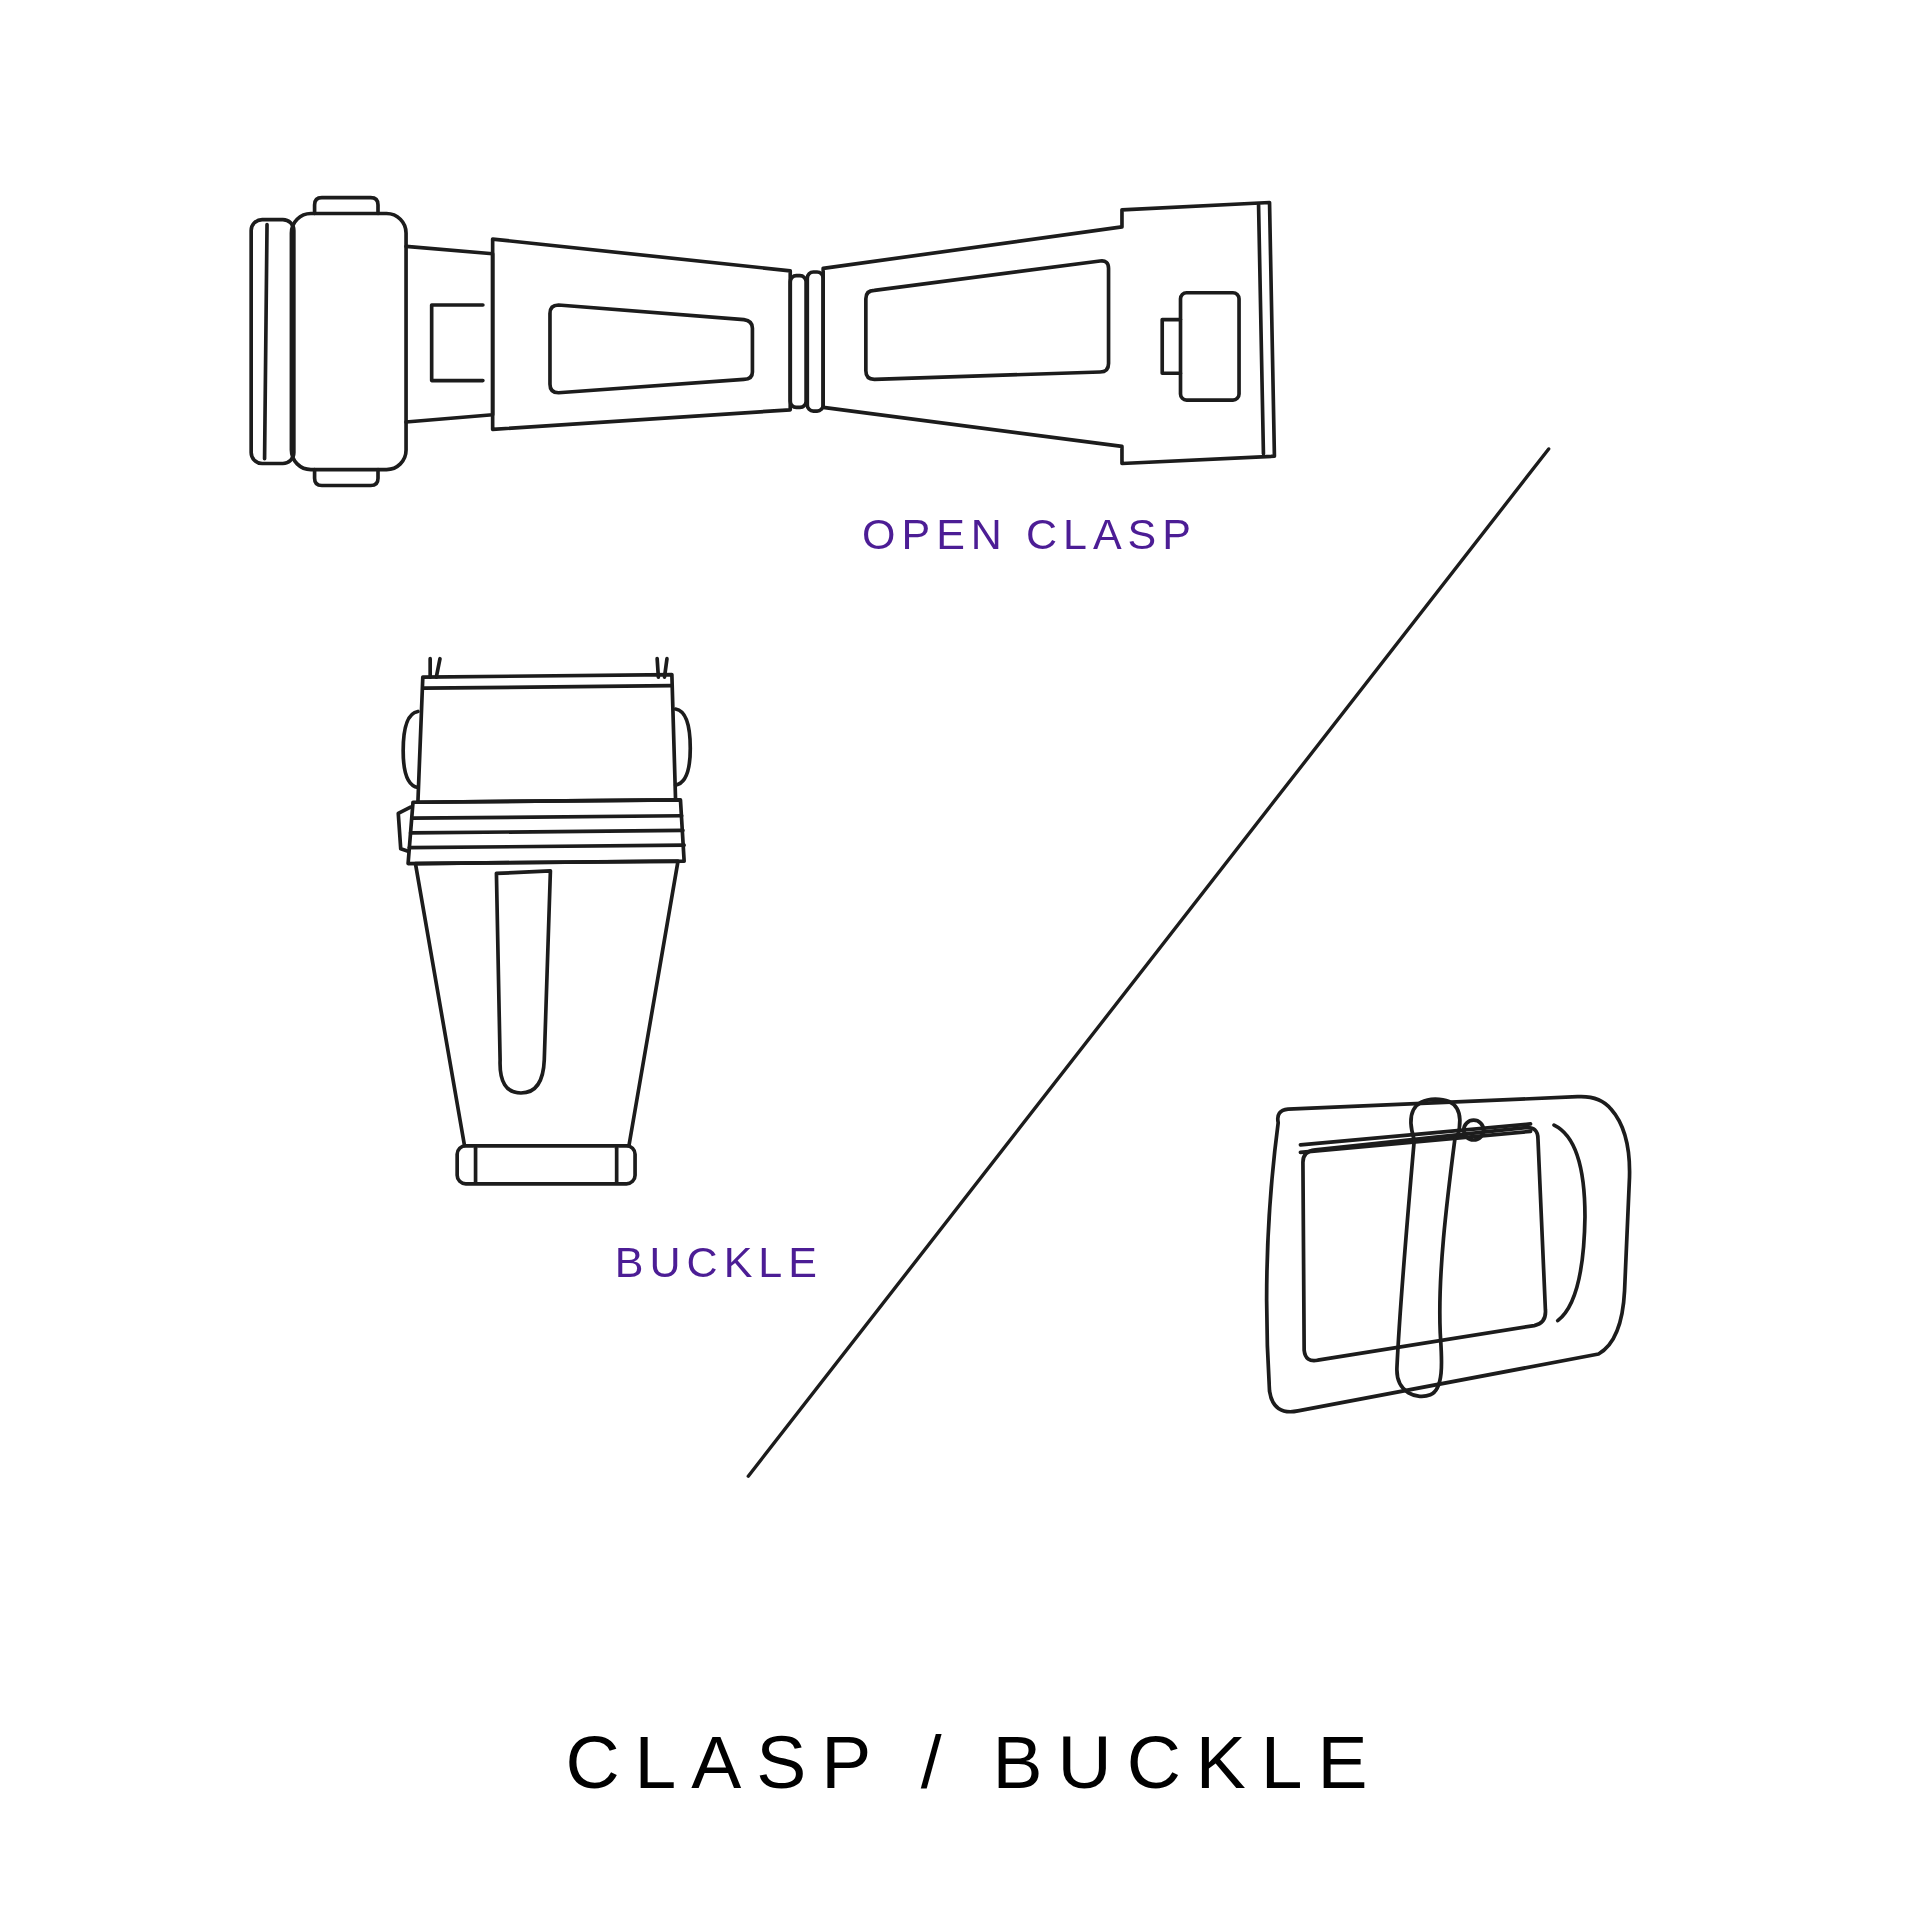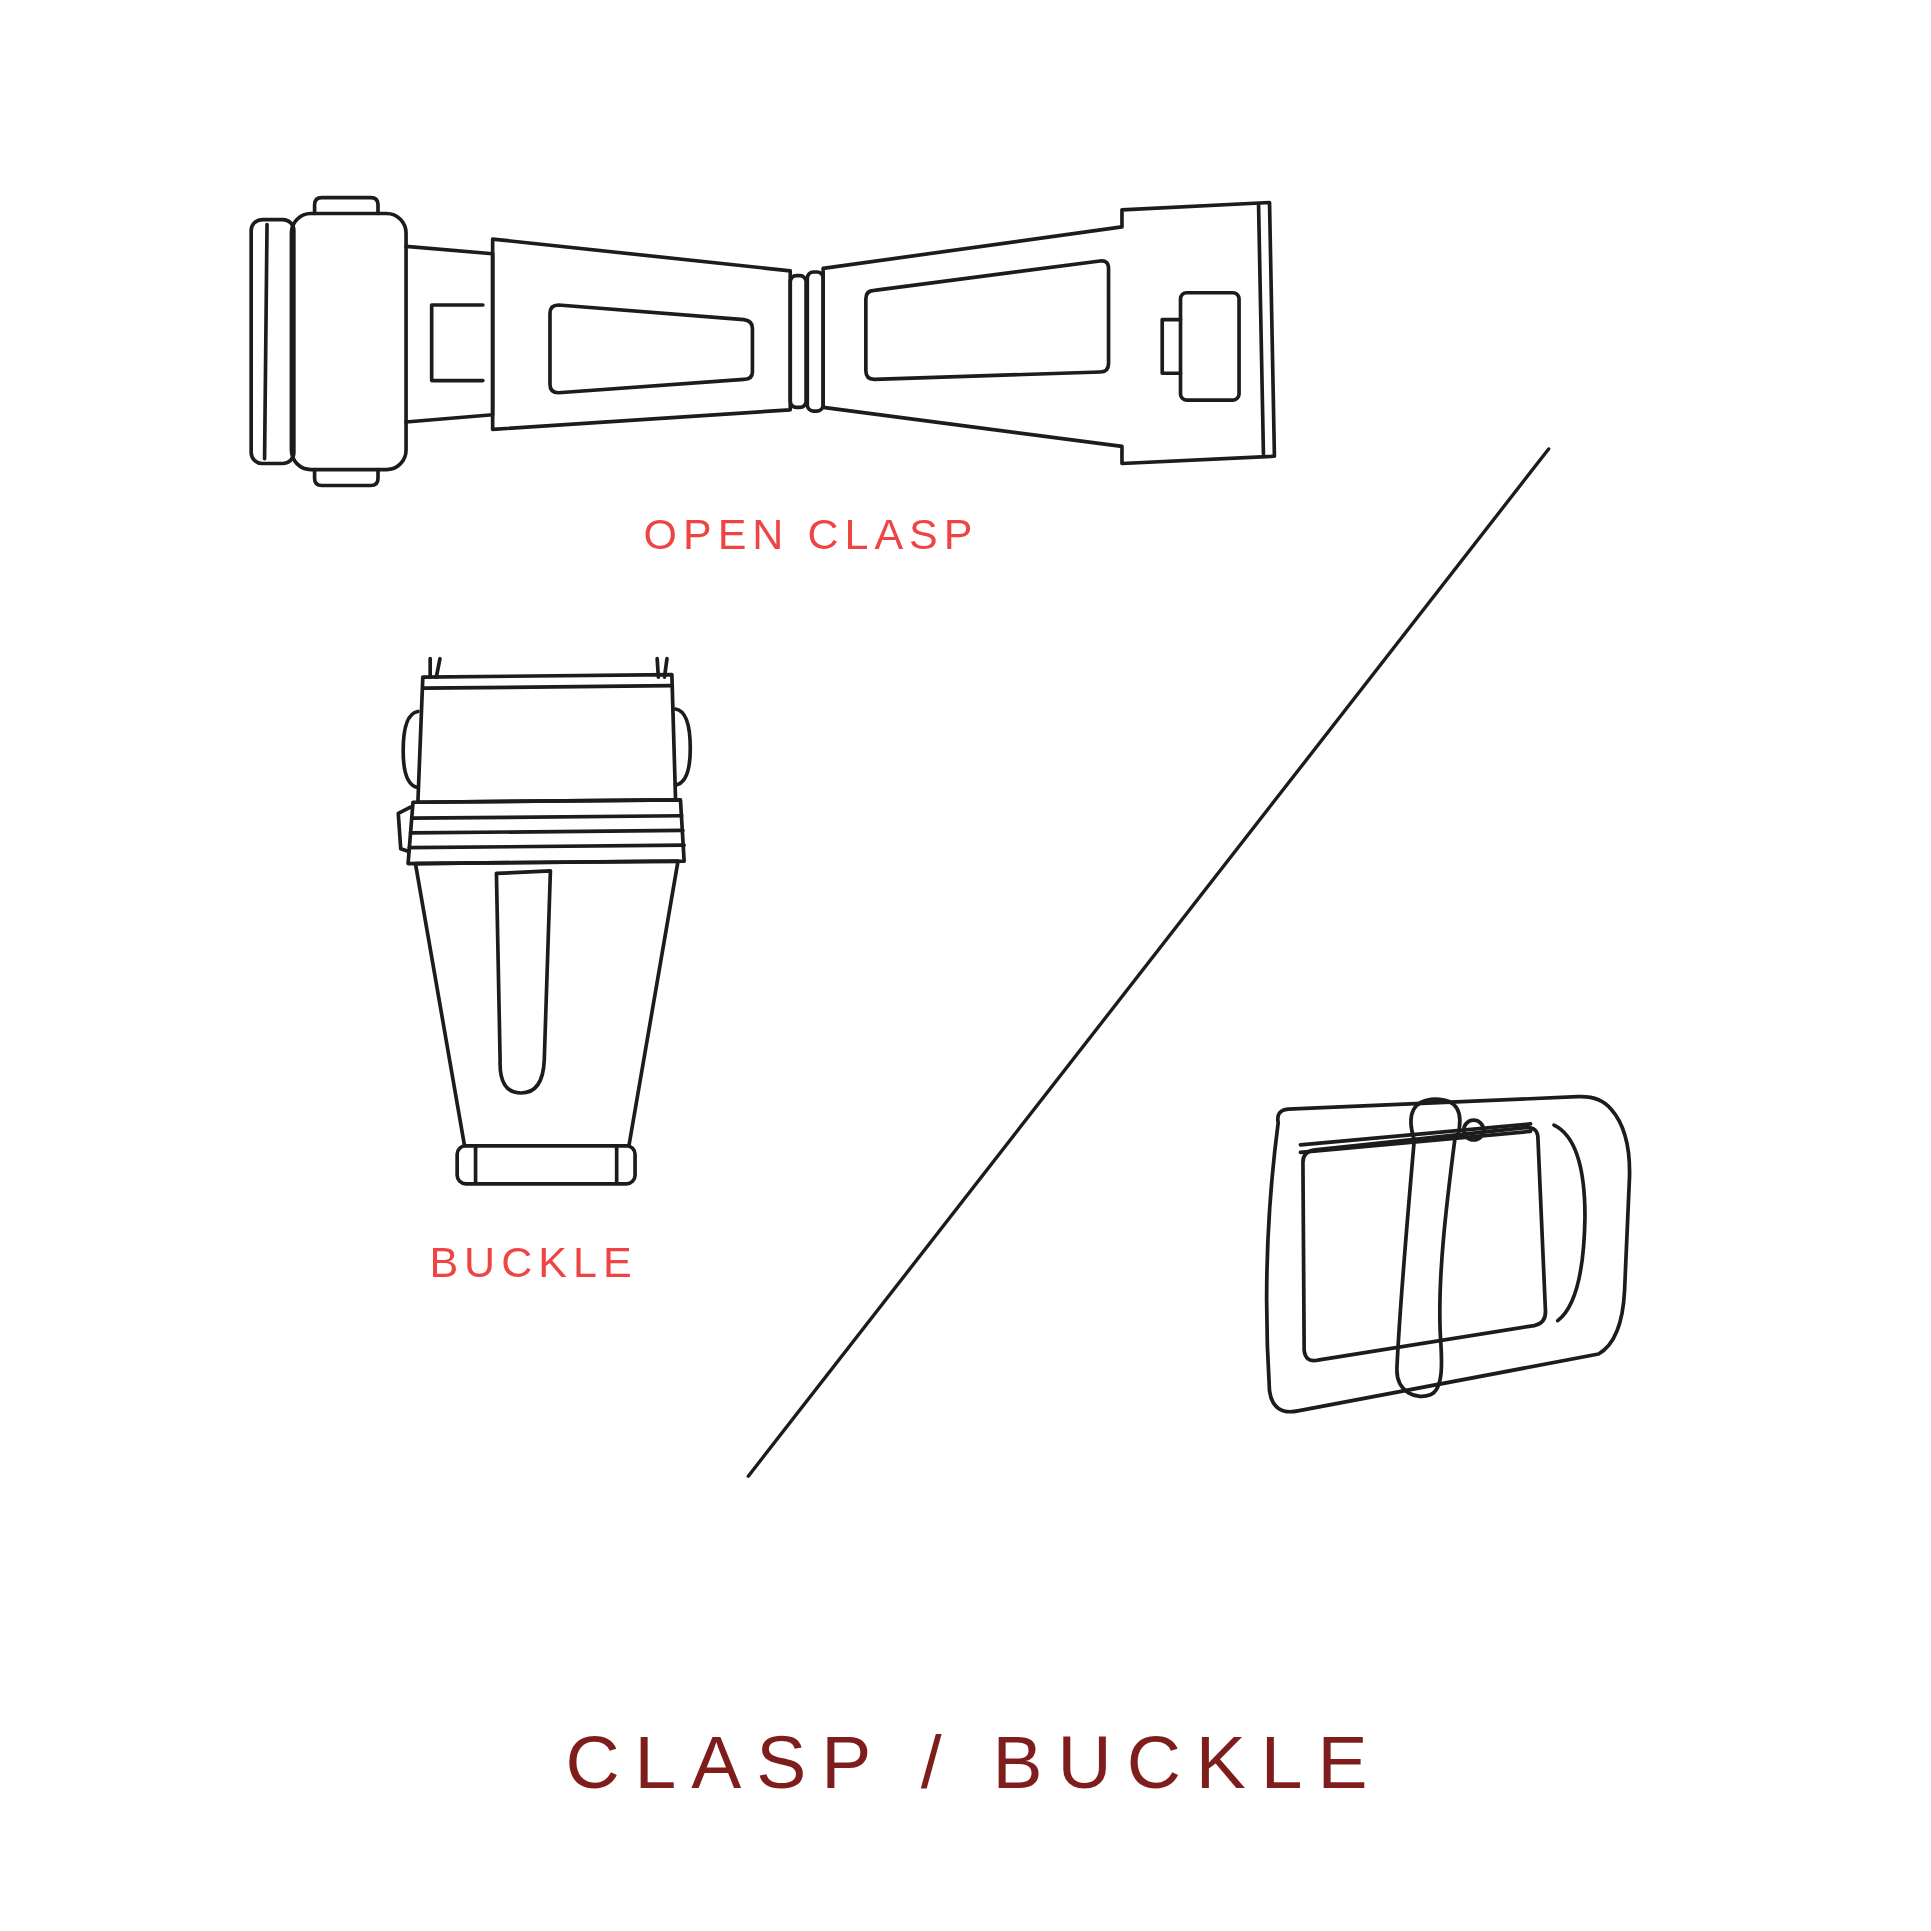--- a/index.html
+++ b/index.html
@@ -29,33 +29,33 @@
   }
   .stroke-group {
     fill: none;
     stroke: #1c1c1c;
     stroke-width: 3;
     stroke-linecap: round;
     stroke-linejoin: round;
   }
   .caption {
     position: absolute;
-    text-align: center;
+    text-align: right;
     font-size: 43px;
     letter-spacing: 0.14em;
-    color: #ef4444;
+    color: #4c1d95;
     font-weight: 400;
     white-space: nowrap;
   }
   .title {
     position: absolute;
     text-align: center;
     font-size: 75px;
     letter-spacing: 0.2em;
-    color: #7f1d1d;
+    color: #000000;
     font-weight: 400;
     white-space: nowrap;
   }
   .divider {
     position: absolute;
     inset: 0;
     pointer-events: none;
   }
 
   

